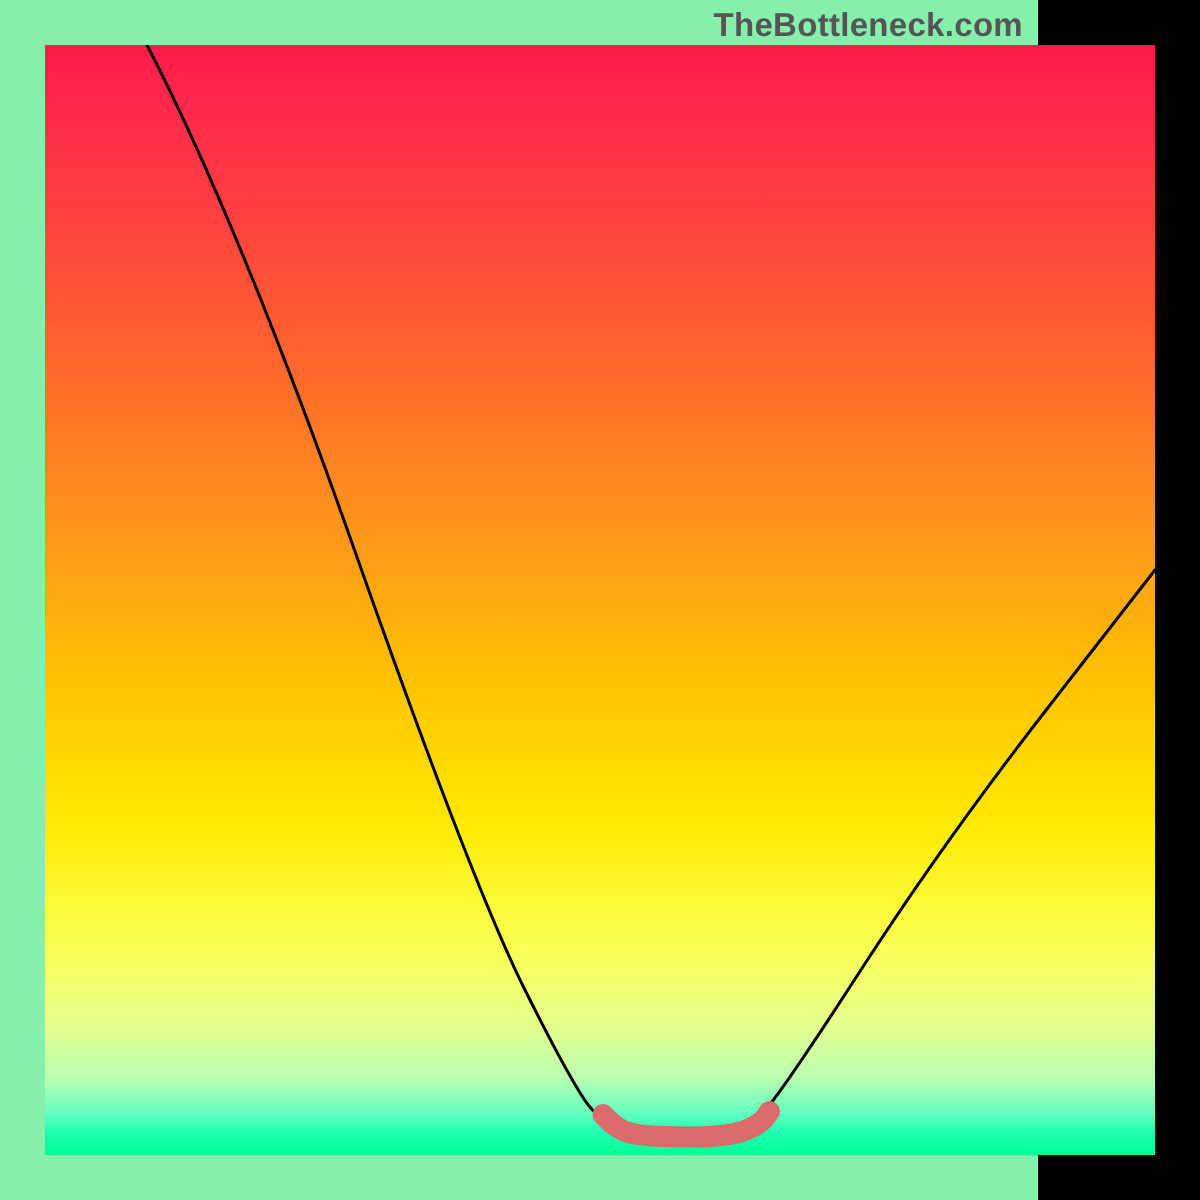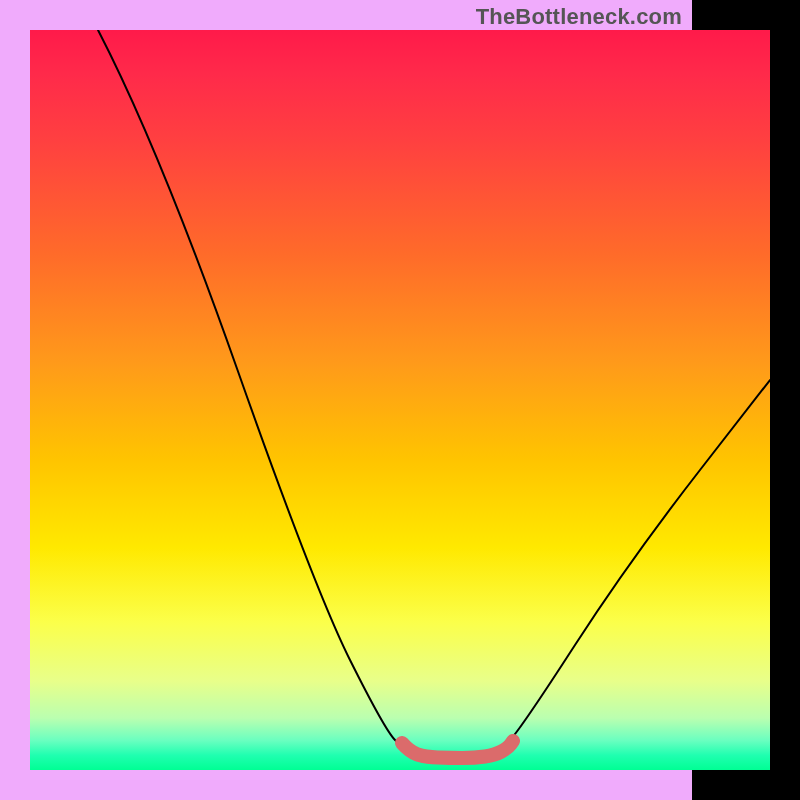--- a/index.html
+++ b/index.html
@@ -1,21 +1,21 @@
 <!DOCTYPE html>
 <html><head>
 <meta charset="utf-8">
 <style>
   * { margin: 0; padding: 0; box-sizing: border-box; }
   html, body { width: 800px; height: 800px; overflow: hidden; background: #000; }
   .frame {
     position: relative;
     width: 692px;
     height: 800px;
-    background: #f0abfc;
+    background: #86efac;
   }
   .watermark {
     position: absolute;
     top: 4px;
     right: 10px;
     font-family: Arial, Helvetica, sans-serif;
     font-size: 22px;
     font-weight: bold;
     color: #555;
     letter-spacing: 0.2px;

